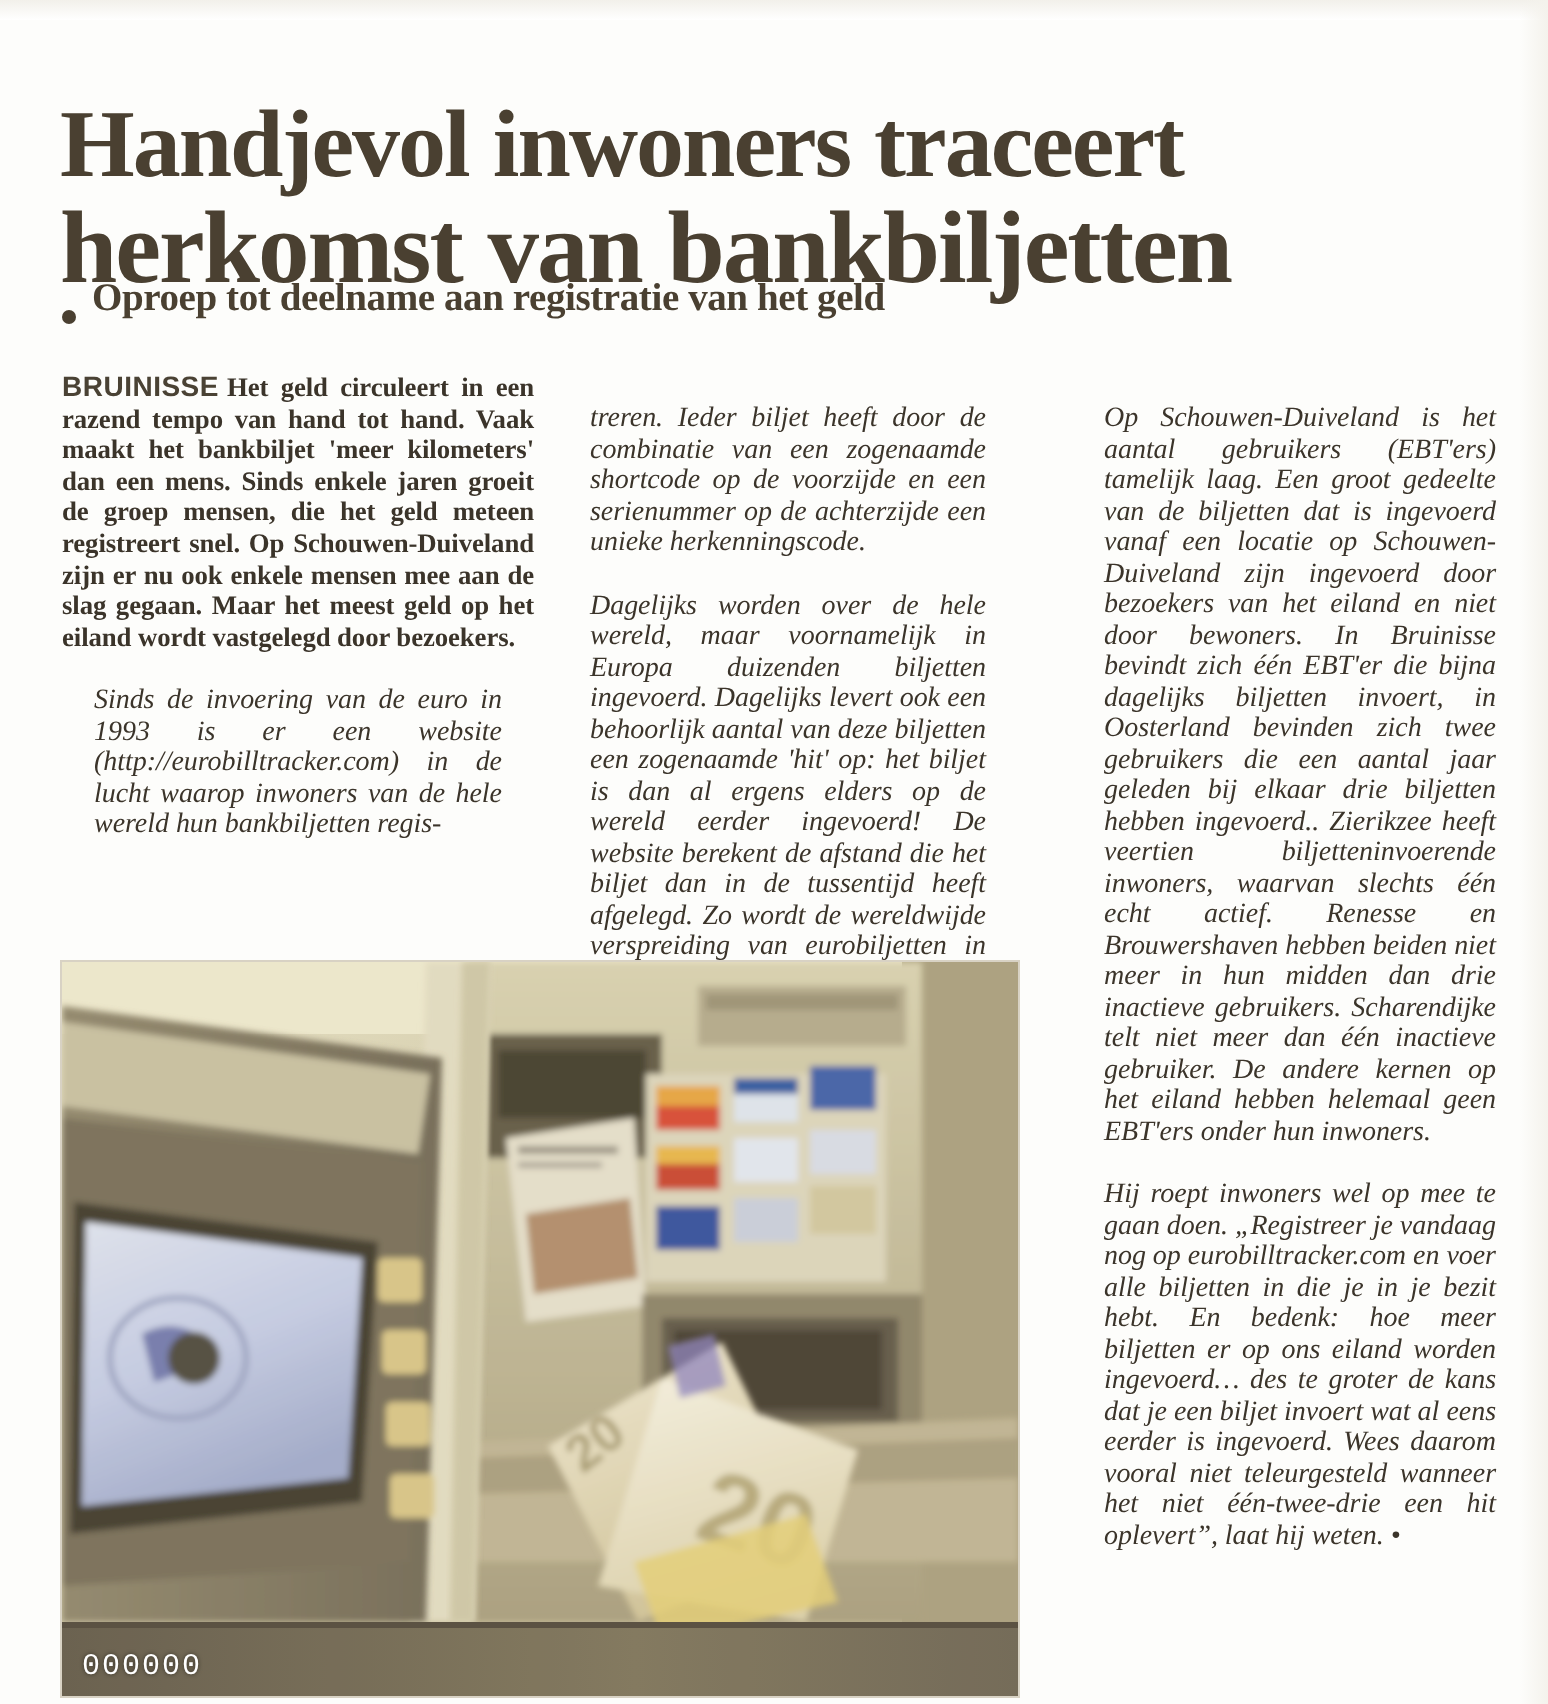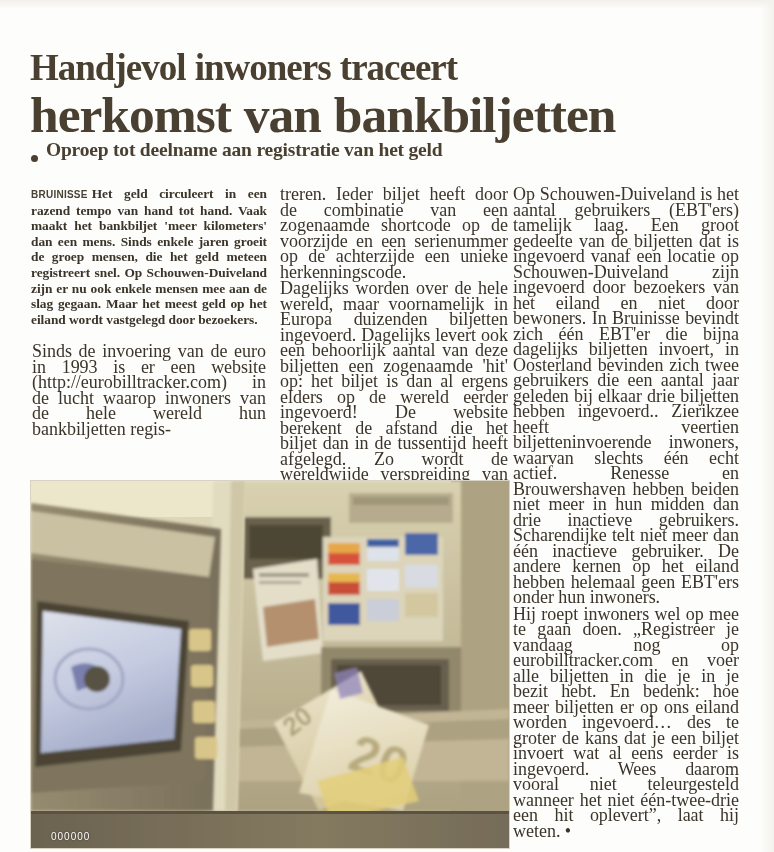--- a/index.html
+++ b/index.html
@@ -31,21 +31,21 @@
     width: 724px;
     font-family: "Liberation Serif", serif;
     font-weight: bold;
     font-size: 51px;
     line-height: 0.96;
     letter-spacing: -1.0px;
     color: #4a4031;
     word-spacing: 1px;
   }
   .headline .hl-line { display: block; white-space: nowrap; }
-  .hl-line-1 { font-size: 37px; }
+  .hl-line-1 { font-size: 48px; }
   .hl-line-2 { font-size: 51.5px; margin-top: 4px; }
 
   
   .subhead {
     position: absolute;
     left: 31px;
     top: 139px;
     width: 700px;
     font-family: "Liberation Serif", serif;
     font-weight: bold;
@@ -70,67 +70,68 @@
   
   .col {
     position: absolute;
     font-family: "Liberation Serif", serif;
     color: #3b342a;
     text-align: justify;
     text-justify: inter-word;
   }
   .col-1 { left: 31px;  top: 186px; width: 236px; }
   .col-2 { left: 279px; top: 186px; width: 230px; }
-  .col-3 { left: 512px; top: 186px; width: 228px; }
+  .col-3 { left: 536px; top: 186px; width: 228px; }
 
   .lead {
     font-size: 13.4px;
     line-height: 15.6px;
     font-weight: bold;
     letter-spacing: -0.05px;
     margin: 0;
     text-align: justify;
   }
   .dateline {
     font-family: "Liberation Sans", sans-serif;
-    font-size: 10px;
+    font-size: 14px;
     font-weight: bold;
     letter-spacing: 0.25px;
     color: #4a4234;
     margin-right: 4px;
   }
   .body-p {
-    font-size: 18px;
+    font-size: 14px;
     line-height: 15.5px;
-    margin: 1px;
+    margin: 16px;
     letter-spacing: -0.02px;
     text-align: justify;
+    font-style: italic;
   }
   .gap-lead { margin-top: 17px; }
   .gap-sm   { margin-top: 0px; }
 
   
   .photo {
     position: absolute;
     left: 31px;
     top: 481px;
     width: 478px;
     height: 367px;
     overflow: hidden;
     background: #b9ad8c;
     box-shadow: 0 0 0 1px #d8d2c4;
   }
   .photo-svg { display: block; width: 100%; height: 100%; }
   .photo-caption {
     position: absolute;
-    left: 20px;
+    left: 10px;
     bottom: 6px;
     color: #ffffff;
-    font-family: Liberation Sans, sans-serif;
-    font-size: 10px;
+    font-family: Liberation Mono, monospace;
+    font-size: 15px;
     letter-spacing: 1.0px;
     text-shadow: 0 0 2px rgba(0,0,0,0.55);
   }
   
   .scan-edge-top {
     position: absolute; left:0; top:0; width:774px; height:10px;
     background: linear-gradient(#f2f0ea, #ffffff);
     pointer-events: none;
   }
   .scan-edge-right {

